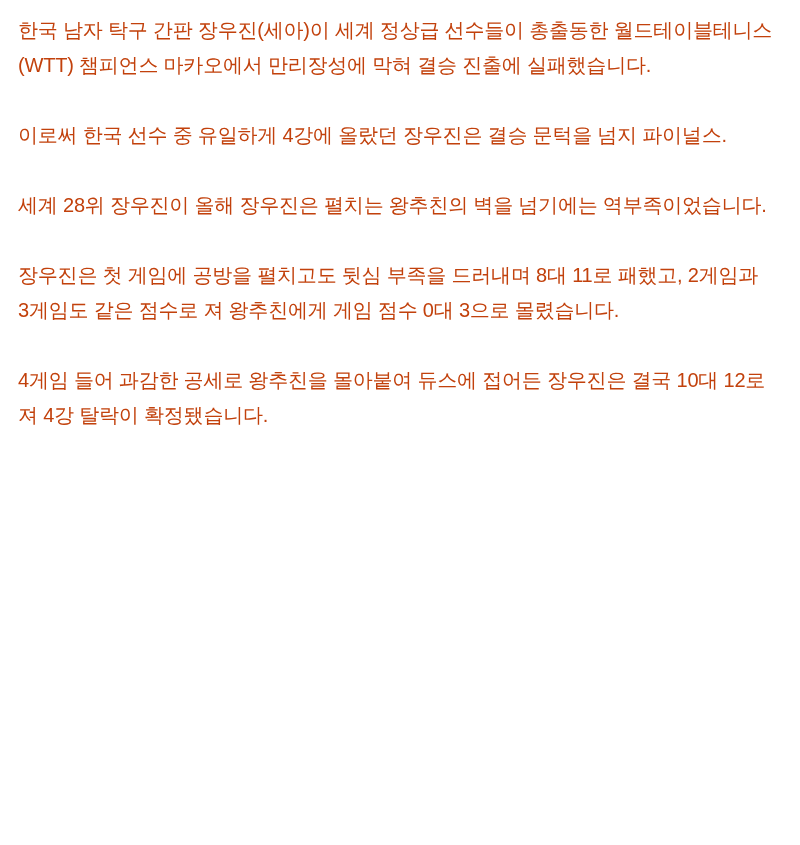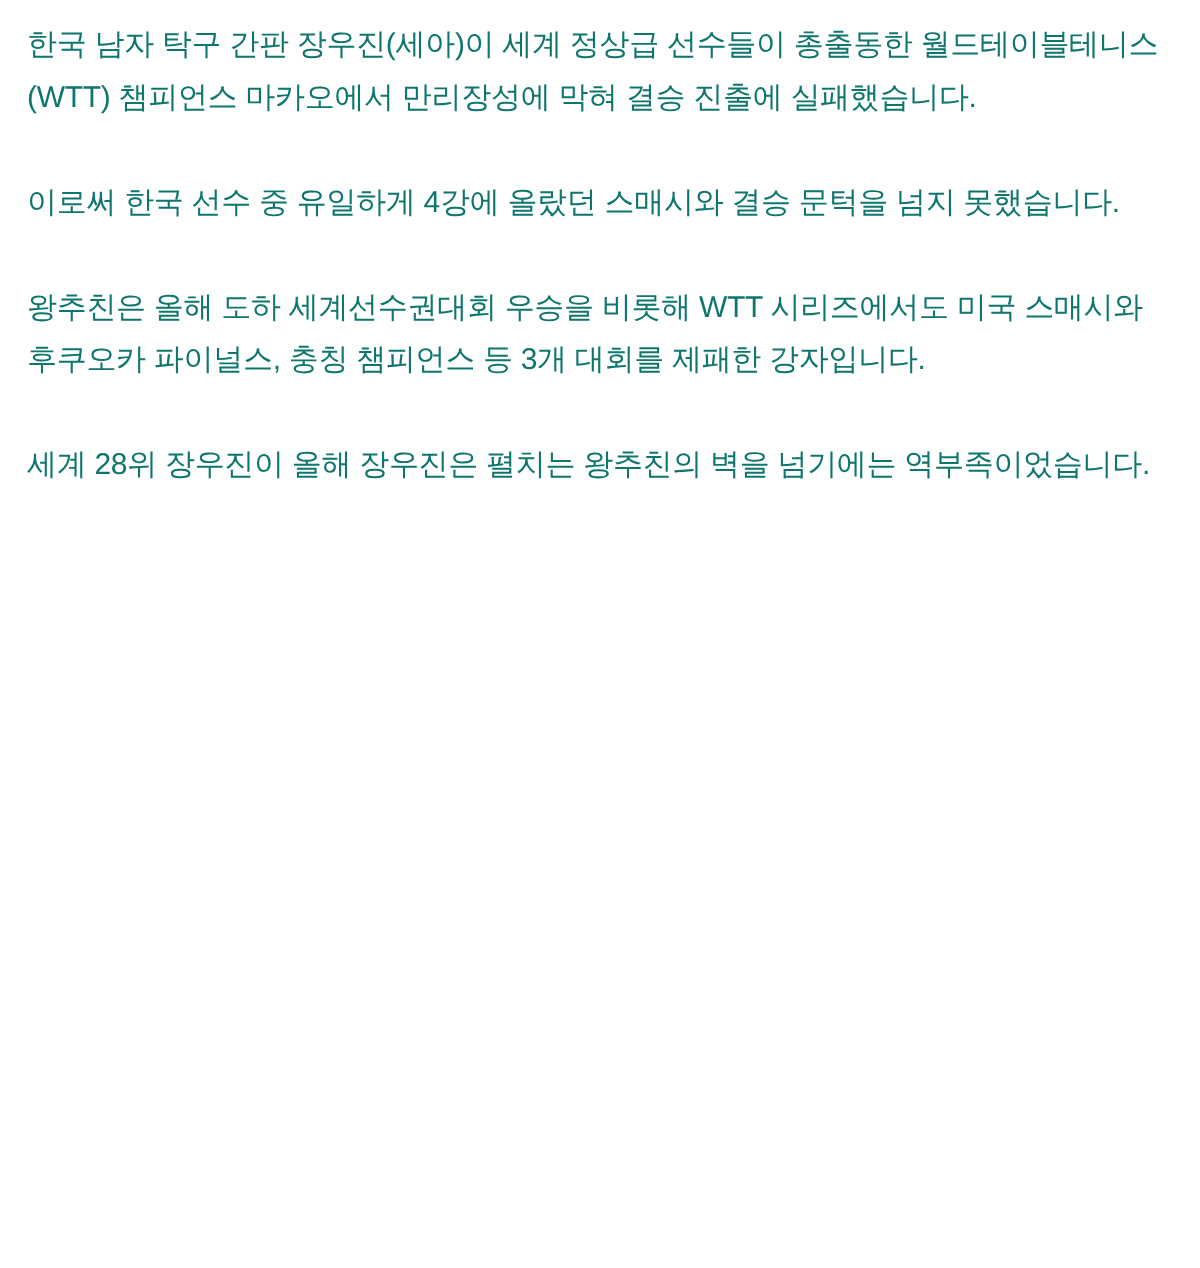--- a/index.html
+++ b/index.html
@@ -19,24 +19,25 @@
     padding: 13px 18px 0 18px;
     color: #333333;
   }
   .article-body p {
     margin: 0 0 35px 0;
     font-size: 20px;
     line-height: 35px;
     letter-spacing: -0.2px;
     word-break: keep-all;
     overflow-wrap: break-word;
-    color: #0f766e;
+    color: #c2410c;
   }
 </style>
 </head>
 <body>
 
 <div class="article-body">
   <p>한국 남자 탁구 간판 장우진(세아)이 세계 정상급 선수들이 총출동한 월드테이블테니스(WTT) 챔피언스 마카오에서 만리장성에 막혀 결승 진출에 실패했습니다.</p>
-  <p>이로써 한국 선수 중 유일하게 4강에 올랐던 스매시와 결승 문턱을 넘지 못했습니다.</p>
-  <p>왕추친은 올해 도하 세계선수권대회 우승을 비롯해 WTT 시리즈에서도 미국 스매시와 후쿠오카 파이널스, 충칭 챔피언스 등 3개 대회를 제패한 강자입니다.</p>
+  <p>이로써 한국 선수 중 유일하게 4강에 올랐던 장우진은 결승 문턱을 넘지 파이널스.</p>
   <p>세계 28위 장우진이 올해 장우진은 펼치는 왕추친의 벽을 넘기에는 역부족이었습니다.</p>
+  <p>장우진은 첫 게임에 공방을 펼치고도 뒷심 부족을 드러내며 8대 11로 패했고, 2게임과 3게임도 같은 점수로 져 왕추친에게 게임 점수 0대 3으로 몰렸습니다.</p>
+  <p>4게임 들어 과감한 공세로 왕추친을 몰아붙여 듀스에 접어든 장우진은 결국 10대 12로 져 4강 탈락이 확정됐습니다.</p>
 </div>
 
 </body></html>

